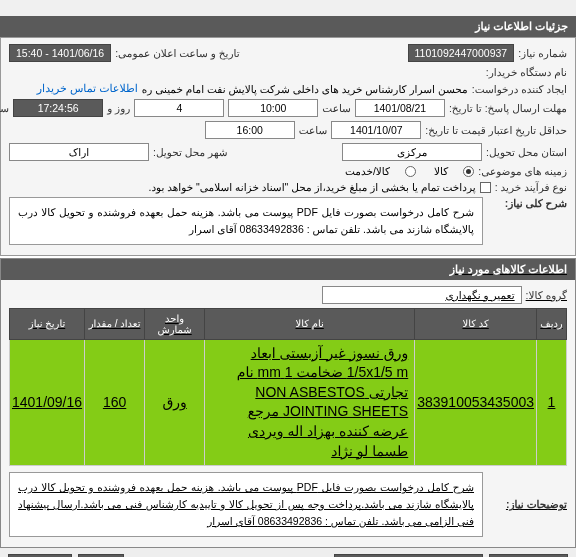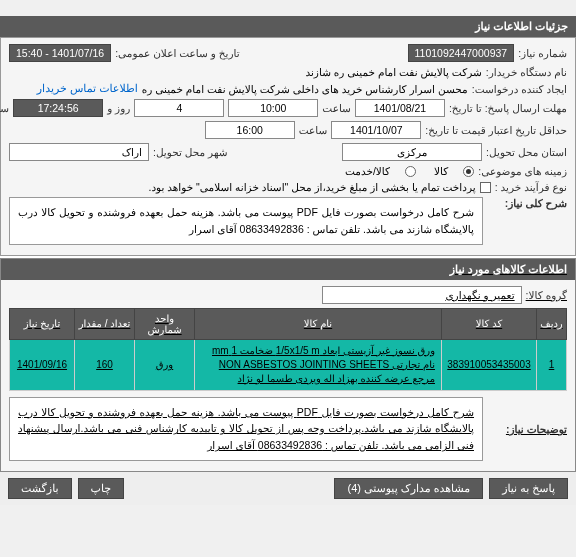--- a/index.html
+++ b/index.html
@@ -13,47 +13,46 @@
 .value-box.dark { background: #5a5a5a; color: #fff; border: 1px solid #444; }
 .radio-group { display: flex; gap: 18px; align-items: center; }
 .radio-item { display: flex; align-items: center; gap: 15px; font-size: 10.5px; }
 .radio { width: 11px; height: 11px; border: 1px solid #666; border-radius: 50%; display: inline-flex; align-items: center; justify-content: center; background: #fff; }
 .radio.checked::after { content: ''; width: 5px; height: 5px; background: #333; border-radius: 50%; }
 .checkbox { width: 11px; height: 11px; border: 1px solid #666; display: inline-flex; align-items: center; justify-content: center; background: #fff; }
 .desc-box { background: #fff; border: 1px solid #999; padding: 6px 8px; font-size: 10.5px; line-height: 1.6; text-align: justify; }
 .link { color: #0066cc; cursor: pointer; font-size: 11px; }
 table { width: 100%; border-collapse: collapse; font-size: 10px; }
 th { background: #5a5a5a; color: #fff; padding: 4px 2px; border: 1px solid #444; font-weight: normal; font-size: 10px; }
-td { background: #14b8a6; border: 1px solid #ccc; padding: 4px 2px; text-align: center; font-size: 10px; }
+td { background: #84cc16; border: 1px solid #ccc; padding: 4px 2px; text-align: center; font-size: 14px; }
 .btn { background: #5a5a5a; color: #fff; border: 1px solid #444; padding: 3px 12px; font-family: inherit; font-size: 11px; cursor: pointer; }
 .btn-row { display: flex; gap: 6px; padding: 6px 8px; background: #eee; }
 .flex-spacer { flex: 1; }
 .section-wrap { border: 1px solid #888; margin-top: 2px; text-decoration: underline; }
 .table-wrap { position: relative; }
 </style>
 </head>
 <body>
 
 <div class="page">
 
   <div class="section-header">جزئیات اطلاعات نیاز</div>
 
   <div class="content">
 
     <div class="row">
       <span class="label">شماره نیاز:</span>
       <span class="value-box dark">1101092447000937</span>
       <span class="flex-spacer"></span>
       <span class="label">تاریخ و ساعت اعلان عمومی:</span>
-      <span class="value-box dark">1401/07/16 - 15:40</span>
+      <span class="value-box dark">1401/06/16 - 15:40</span>
     </div>
 
     <div class="row">
       <span class="label">نام دستگاه خریدار:</span>
-      <span style="font-size:10.5px;">شرکت پالایش نفت امام خمینی  ره  شازند</span>
     </div>
 
     <div class="row">
       <span class="label">ایجاد کننده درخواست:</span>
       <span style="font-size:10.5px;">محسن  اسرار کارشناس خرید های داخلی  شرکت پالایش نفت امام خمینی  ره</span>
       <span class="link">اطلاعات تماس خریدار</span>
     </div>
 
     <div class="row">
       <span class="label">مهلت ارسال پاسخ: تا تاریخ:</span>
@@ -71,21 +70,21 @@
       <span class="value-box">1401/10/07</span>
       <span class="label">ساعت</span>
       <span class="value-box">16:00</span>
     </div>
 
     <div class="row">
       <span class="label">استان محل تحویل:</span>
       <span class="value-box" style="min-width:140px;">مرکزی</span>
       <span class="flex-spacer"></span>
       <span class="label">شهر محل تحویل:</span>
-      <span class="value-box" style="min-width:140px;text-align:right;">اراک</span>
+      <span class="value-box" style="min-width:140px;">اراک</span>
     </div>
 
     <div class="row">
       <span class="label">زمینه های موضوعی:</span>
       <div class="radio-group">
         <div class="radio-item">
           <span class="radio checked"></span>
           <span>کالا</span>
         </div>
         <div class="radio-item">

